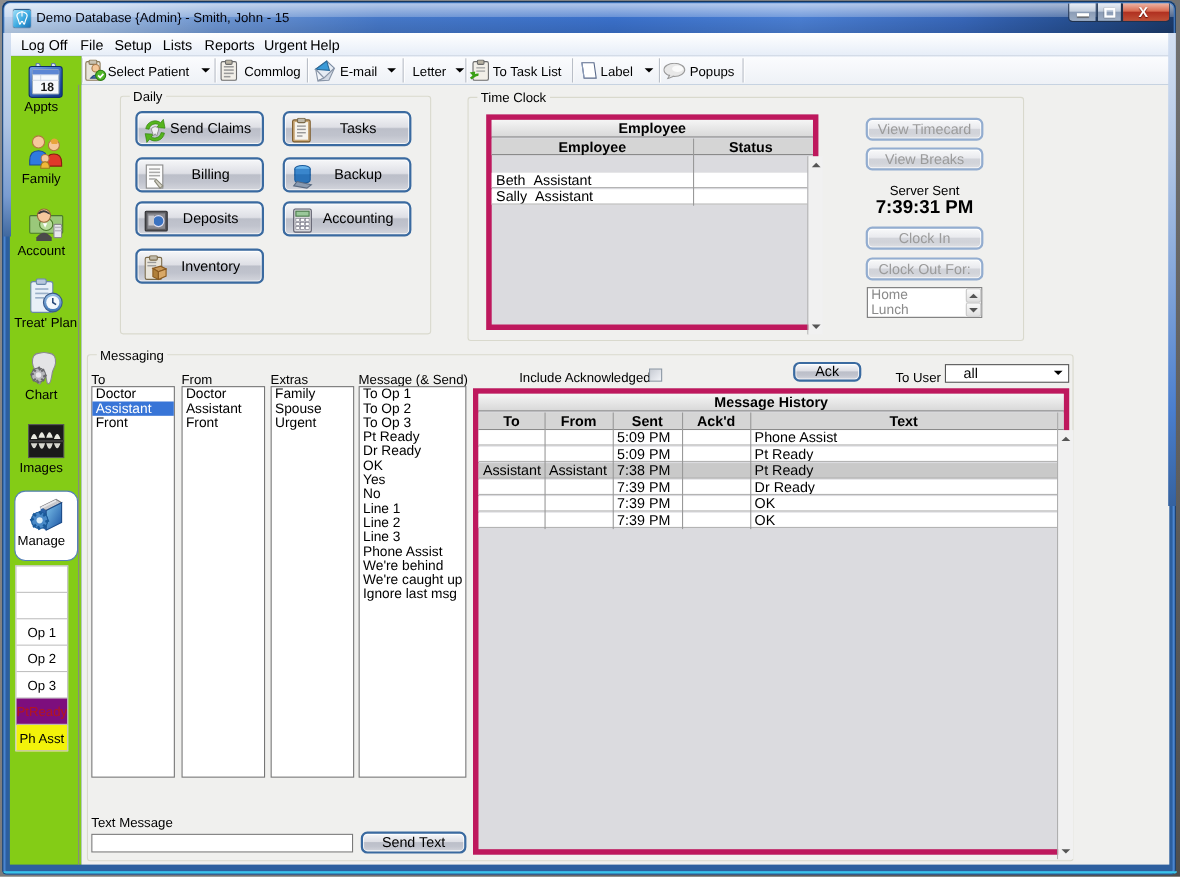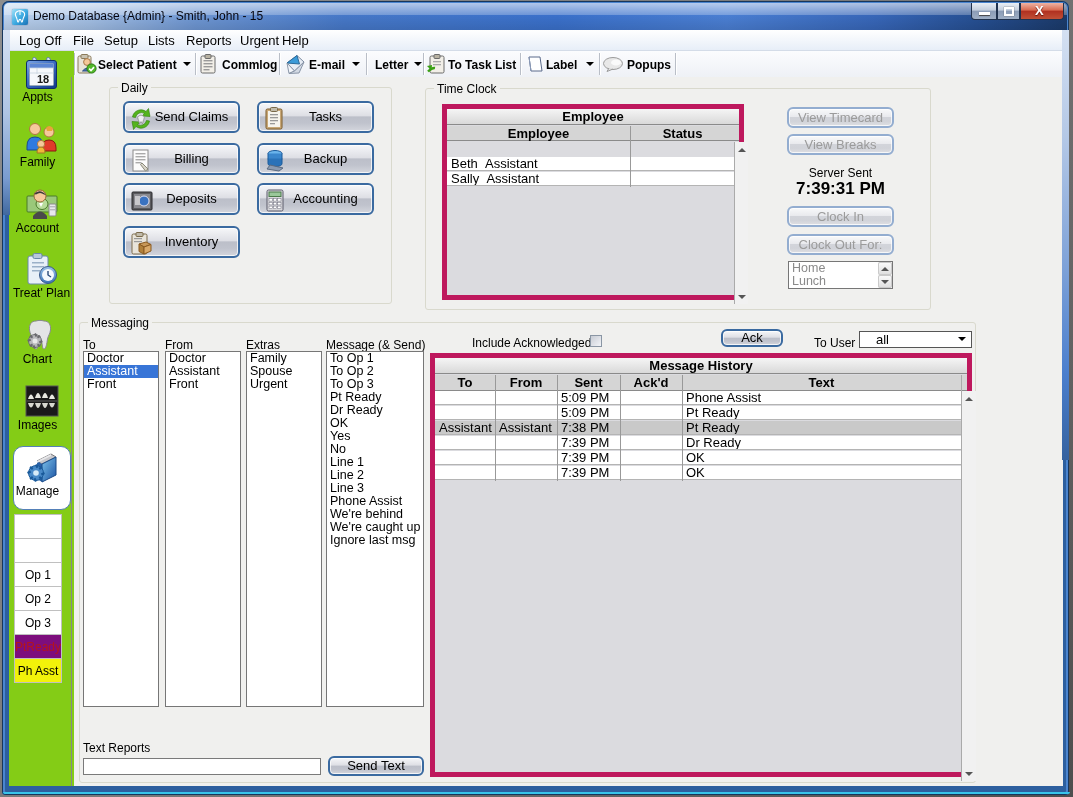--- a/index.html
+++ b/index.html
@@ -37,21 +37,21 @@
 
 
 #menubar { position:absolute; left:9px; top:30px; width:1055px; height:21px;
   background:linear-gradient(to bottom,#ffffff,#e7eef8); border-bottom:1px solid #d4dce8; }
 .menu-item { position:absolute; top:3px; font-size:13px; color:#000; }
 
 
 #toolbar { position:absolute; left:74px; top:51px; width:989px; height:26px;
   background:linear-gradient(to bottom,#fbfcfe,#eef1f6); }
 .tb-sep { position:absolute; top:2px; width:1px; height:22px; background:#b9bec7; box-shadow:1px 0 0 #fff; }
-.tb-text { position:absolute; top:7px; font-size:12px; color:#000;font-weight:bold; }
+.tb-text { position:absolute; top:7px; font-size:12px; color:#000; }
 .tb-arrow { position:absolute; top:11px; width:0; height:0; border-left:4px solid transparent; border-right:4px solid transparent; border-top:4px solid #000; }
 .tb-icon { position:absolute; top:3px; }
 
 
 #sidebar { position:absolute; left:9px; top:51px; width:65px; height:735px; background:#84cc16;text-decoration:underline; }
 .mod { position:absolute; left:0; width:65px; height:66px; text-align:center; }
 .mod .lbl { position:absolute; left:0; right:8px; top:37px; font-size:12px; text-align:center; }
 .mod svg { position:absolute; left:16px; top:4px; }
 #manage-sel { position:absolute; left:4px; top:395px; width:58px; height:64px; background:#fff; border:1px solid #5580b8; border-radius:10px; }
 .opgrid { position:absolute; left:5px; top:463px; width:48px; background:#fff; border:1px solid #c0c0c0; border-bottom:none; }
@@ -534,21 +534,21 @@
     <div class="sb" style="left:527px;top:33px;width:14px;height:390px">
       <div class="sb-btn" style="top:0">
           <div class="arr up"></div>
         </div>
       <div class="sb-btn" style="bottom:0">
           <div class="arr dn"></div>
         </div>
     </div>
   </div>
 
-  <div class="flabel" style="left:9px;top:664px">Text Reports</div>
+  <div class="flabel" style="left:9px;top:664px">Text Message</div>
   <div class="textbox" style="left:9px;top:681px;width:238px;height:17px"></div>
   <div class="gbtn" style="left:254px;top:679px;width:96px;height:20px">
       <div class="t" style="line-height:16px">Send Text</div>
     </div>
 </div>
 <div style="position:absolute;left:3px;top:792px;width:1067px;height:2px;background:#38c4ea;border-radius:0 0 3px 3px"></div>
 <div style="position:absolute;left:3px;top:30px;width:7px;height:185px;background:linear-gradient(to bottom,#d4e0f2 0%,#aec4e4 45%,#7a9cd0 80%,#41699f 100%)"></div>
 <div style="position:absolute;left:1062px;top:30px;width:7px;height:430px;background:linear-gradient(to bottom,#d4e0f2 0%,#b4c8e6 25%,#7ea2d8 55%,#4a7ecd 80%,#35629f 100%)"></div>
 
 </body></html>

